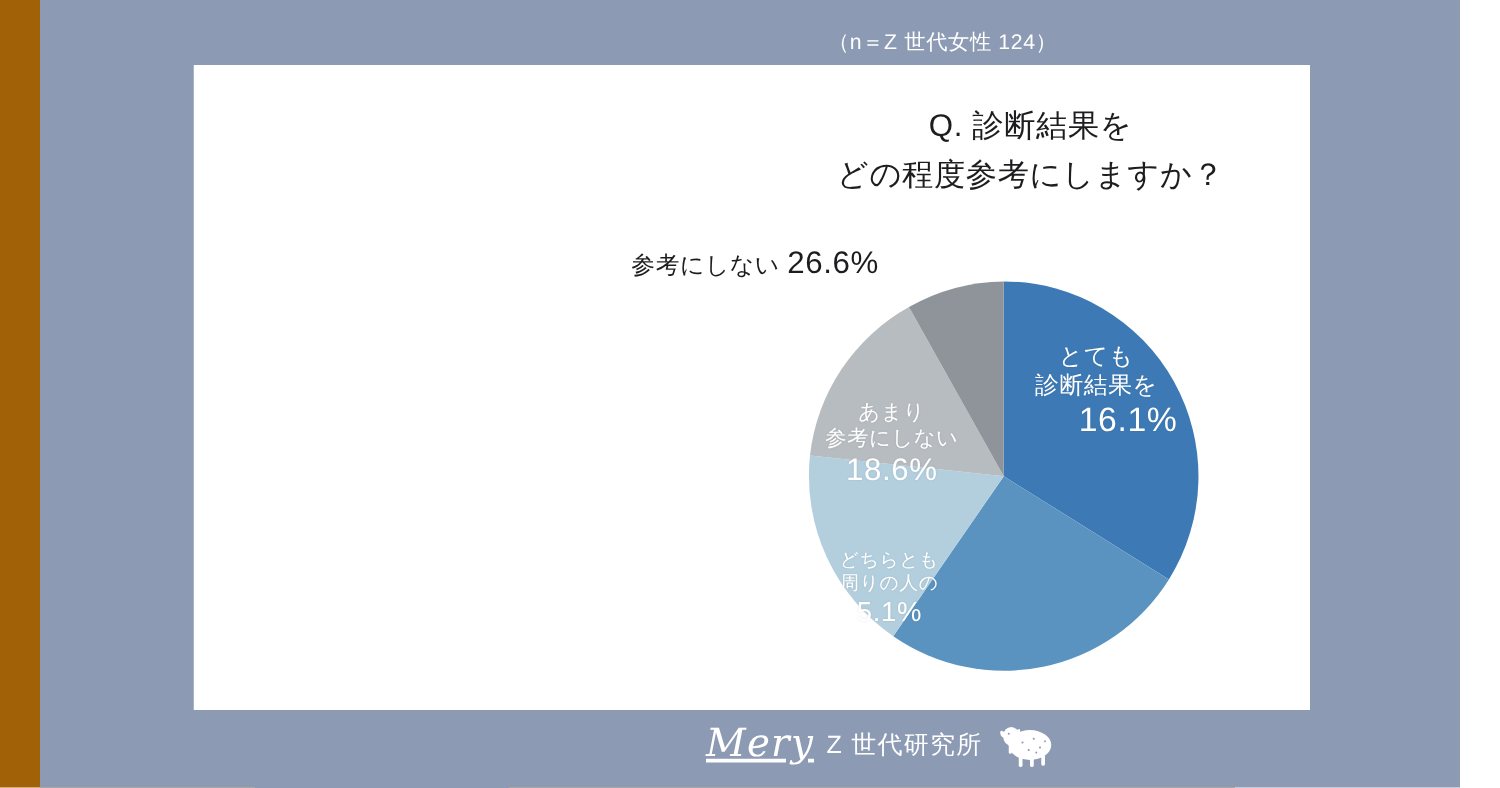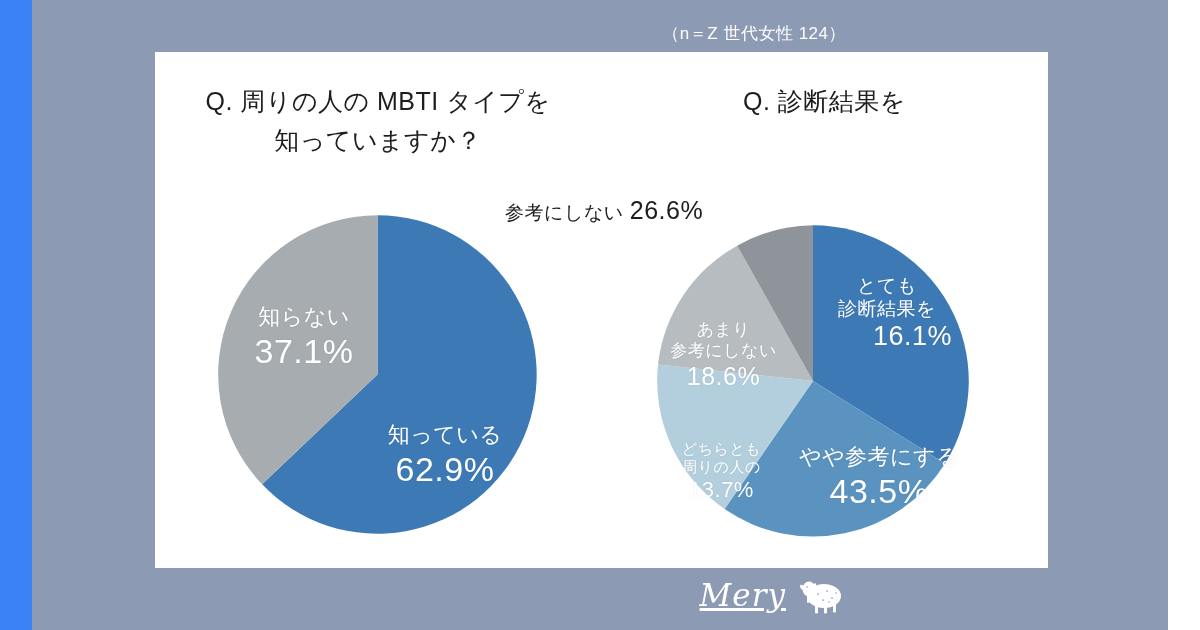--- a/index.html
+++ b/index.html
@@ -2,21 +2,21 @@
 <html><head>
 <meta charset="utf-8">
 <style>
   * { margin:0; padding:0; box-sizing:border-box; }
   html, body { width:1200px; height:630px; }
   body {
     background:#ffffff;
     font-family:"Liberation Sans","DejaVu Sans",sans-serif;
     overflow:hidden;
   }
-  #stage { position:relative; width:988px; height:630px; background:#3b82f6; }
+  #stage { position:relative; width:988px; height:630px; background:#a16207; }
 
   
   #panel {
     position:absolute; left:32px; top:0; width:1136px; height:630px;
     background:#8c9ab4;
   }
 
   
   #nnote {
     position:absolute; right:142px; top:22px;
@@ -37,21 +37,21 @@
   .qtitle {
     position:absolute; left:0; right:0; top:30px;
     text-align:center; color:#1d1d1f;
     font-size:25px; line-height:1.55; letter-spacing:.5px;
     font-weight:400;
   }
   .qtitle .l2 { display:block; }
 
   .pie-wrap { position:absolute; }
   #pieLeft  { left:60px;  top:160px; width:325px; height:325px; }
-  #pieRight { left:53px;  top:170px; width:318px; height:318px; }
+  #pieRight { left:43px;  top:170px; width:318px; height:318px; }
 
   .pie-wrap svg { display:block; width:100%; height:100%; }
 
   .lbl {
     position:absolute; text-align:center; color:#ffffff;
     line-height:1.22; white-space:nowrap;
     text-shadow:0 0 2px rgba(0,0,0,.10);
   }
   .lbl .t { display:block; font-size:22px; letter-spacing:.5px; }
   .lbl .p { display:block; font-size:34px; letter-spacing:.5px; }
@@ -87,49 +87,25 @@
 <body>
 
 <div id="stage">
 
   <div id="panel"></div>
 
   <div id="nnote">（n＝Z 世代女性 124）</div>
 
   <div id="card">
 
-    <div class="col" id="colLeft">
-      <div class="qtitle">
-        <span class="l1">Q. 周りの人の MBTI タイプを</span>
-        <span class="l2">知っていますか？</span>
-      </div>
-
-      <div class="pie-wrap" id="pieLeft">
-        <svg viewBox="0 0 200 200" aria-hidden="true">
-
-          <path fill="#3d7ab5" d="M100,100 L100,2 A98,98 0 1,1 29.0,167.6 Z"></path>
-
-          <path fill="#a7acb0" d="M100,100 L29.0,167.6 A98,98 0 0,1 100,2 Z"></path>
-        </svg>
-
-        <div class="lbl" style="left:14px; top:92px; width:150px;">
-          <span class="t">知らない</span>
-          <span class="p">37.1%</span>
-        </div>
-
-        <div class="lbl" style="left:140px; top:210px; width:180px;">
-          <span class="t">知っている</span>
-          <span class="p">62.9%</span>
-        </div>
-      </div>
-    </div>
 
     <div class="col" id="colRight">
       <div class="qtitle">
         <span class="l1">Q. 診断結果を</span>
+        <span class="l2">どの程度参考にしますか？</span>
       </div>
 
       <div class="pie-wrap" id="pieRight">
         <svg viewBox="0 0 200 200" aria-hidden="true">
 
           <path fill="#3d7ab5" d="M100,100 L100,2 A98,98 0 0,1 183.1,151.9 Z"></path>
 
           <path fill="#5a93c0" d="M100,100 L183.1,151.9 A98,98 0 0,1 44.4,180.5 Z"></path>
 
           <path fill="#b3cfdd" d="M100,100 L44.4,180.5 A98,98 0 0,1 2.5,89.6 Z"></path>
@@ -138,48 +114,45 @@
 
           <path fill="#8e9499" d="M100,100 L52.3,14.9 A98,98 0 0,1 100,2 Z"></path>
         </svg>
 
         <div class="lbl md" style="left:168px; top:52px; width:130px;">
           <span class="t">とても</span>
           <span class="t">診断結果を</span>
           <span class="p">16.1%</span>
         </div>
 
-        <div class="lbl" style="left:130px; top:222px; width:190px;">
-          <span class="t">やや参考にする</span>
-          <span class="p">43.5%</span>
-        </div>
 
         <div class="lbl sm2" style="left:5px; top:218px; width:125px;">
           <span class="t">どちらとも</span>
           <span class="t">周りの人の</span>
-          <span class="p">13.7%</span>
+          <span class="p">5.1%</span>
         </div>
 
         <div class="lbl sm" style="left:-3px; top:98px; width:145px;text-align:center;">
           <span class="t">あまり</span>
           <span class="t">参考にしない</span>
           <span class="p">18.6%</span>
         </div>
       </div>
 
     </div>
 
   </div>
 
   <div id="callout">
     <span class="ct">参考にしない</span><span class="cp">26.6%</span>
   </div>
 
   <div id="footer">
     <span id="brand">Mery</span>
+    <span id="brandsub">Z 世代研究所</span>
     <svg id="sheep" viewBox="0 0 100 76">
       <ellipse cx="56" cy="40" rx="34" ry="24" fill="#ffffff"></ellipse>
       <ellipse cx="26" cy="26" rx="13" ry="15" fill="#ffffff"></ellipse>
       <path d="M16 20 Q6 13 9 24 Q12 30 18 27 Z" fill="#ffffff"></path>
       <path d="M34 17 Q42 10 40 21 Q37 27 32 24 Z" fill="#ffffff"></path>
       <rect x="38" y="58" width="6" height="17" rx="2.5" fill="#ffffff"></rect>
       <rect x="56" y="58" width="6" height="17" rx="2.5" fill="#ffffff"></rect>
       <rect x="74" y="56" width="6" height="17" rx="2.5" fill="#ffffff"></rect>
       <rect x="22" y="38" width="5" height="16" rx="2.5" fill="#ffffff"></rect>
       <circle cx="44" cy="36" r="1.7" fill="#8c9ab4"></circle>

